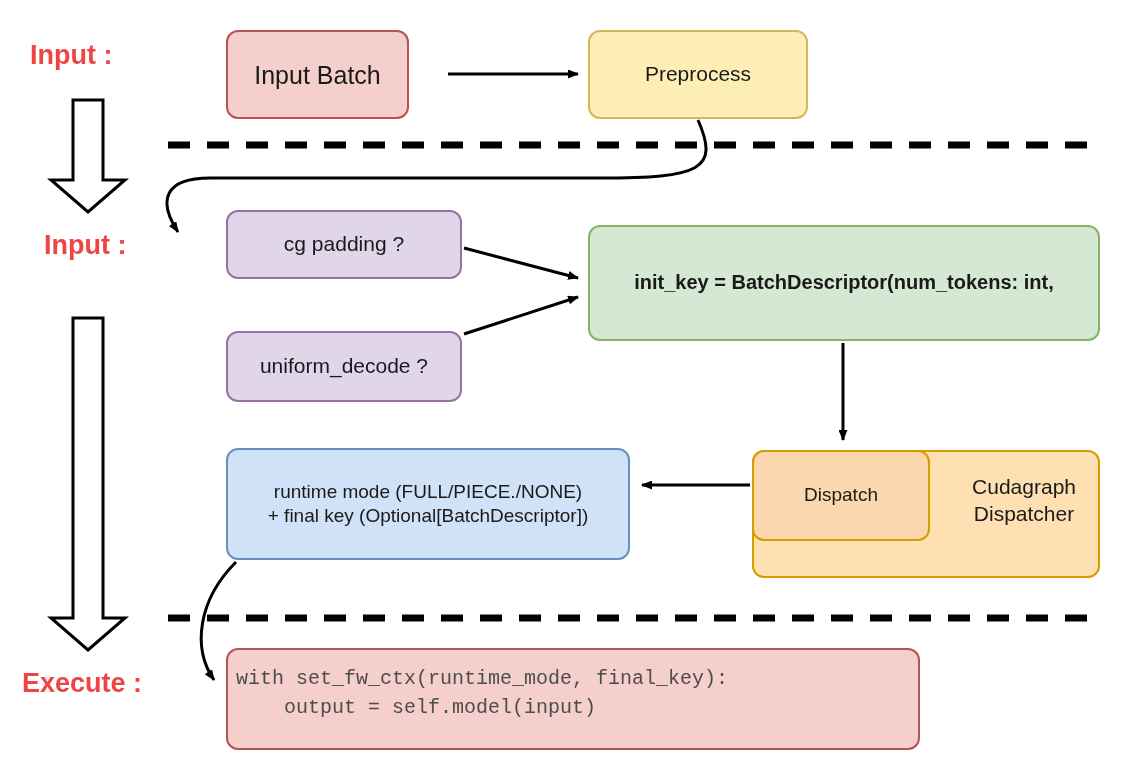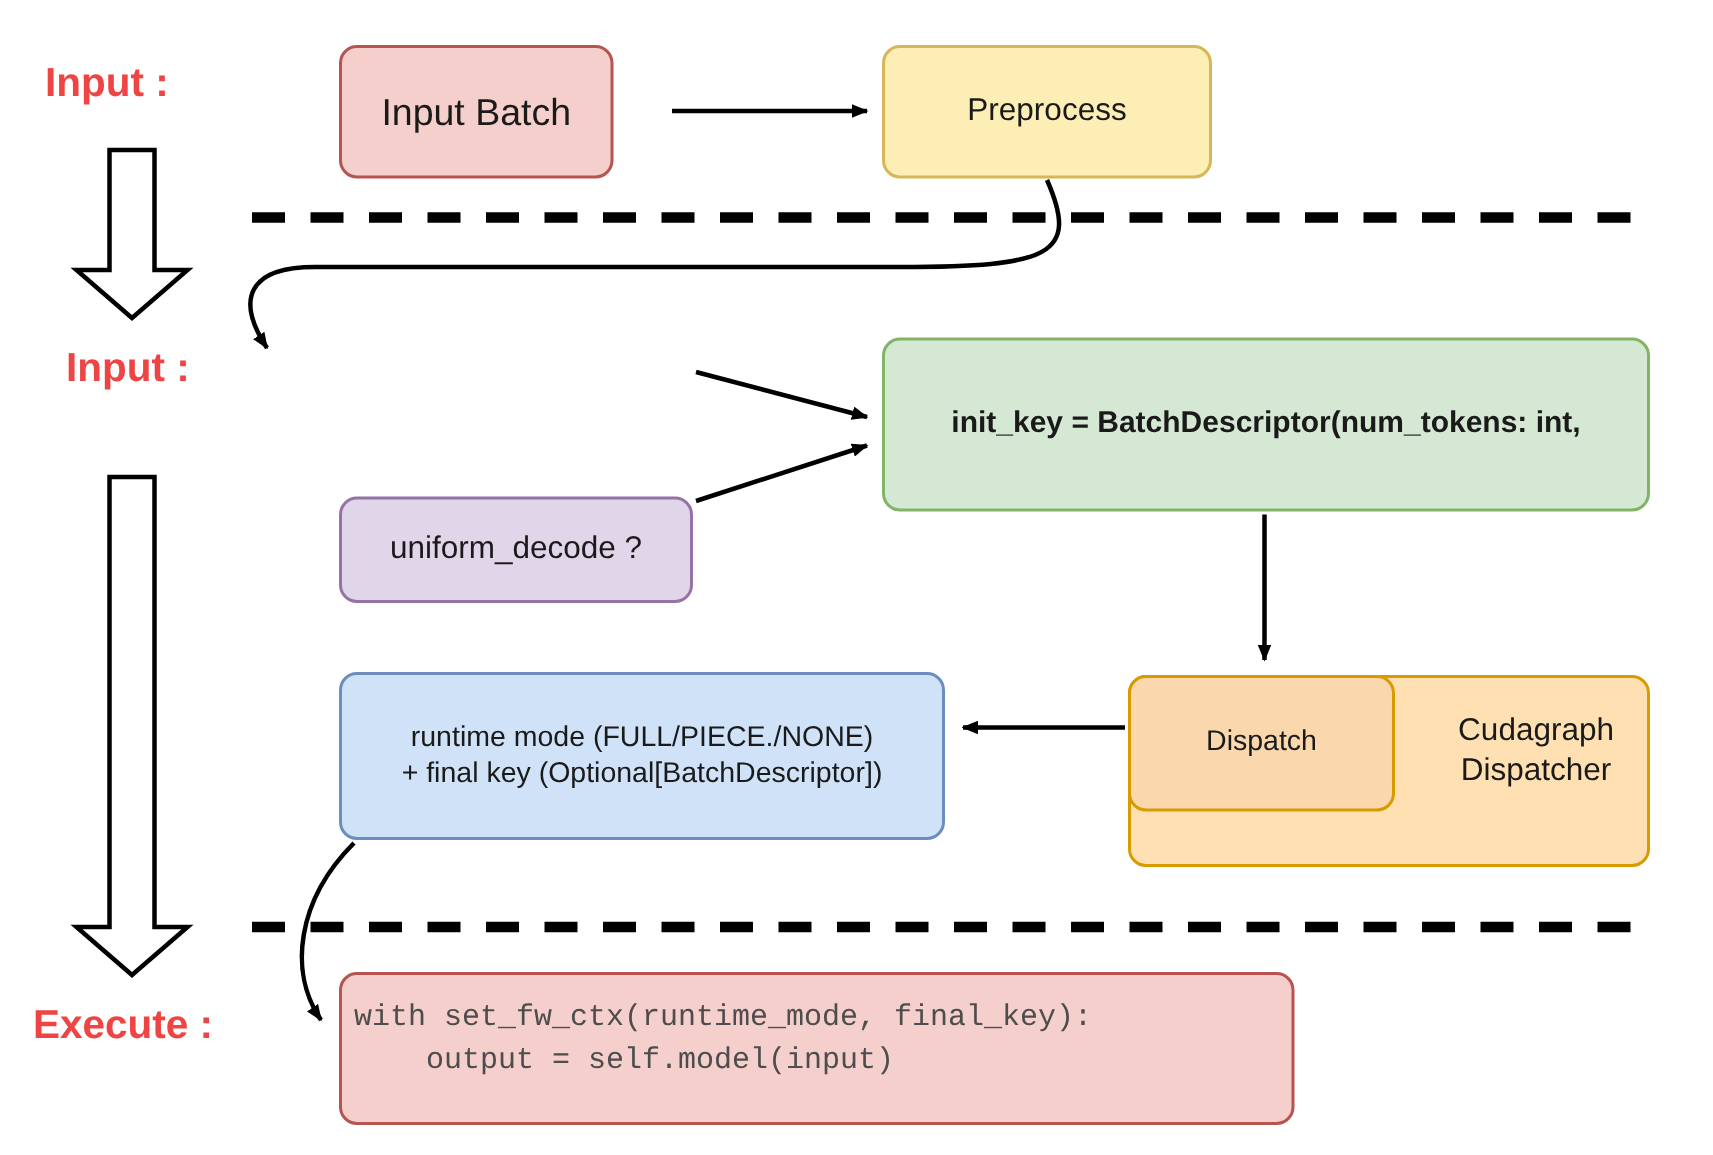--- a/index.html
+++ b/index.html
@@ -75,21 +75,21 @@
     left: 752px; top: 450px; width: 348px; height: 128px;
     background: #ffe0b2; border-color: #d79b00; font-size: 21px;
     justify-content: flex-end; align-items: flex-start;
     padding: 22px 22px 0 0;
   }
   .node-dispatch {
     left: 752px; top: 450px; width: 178px; height: 91px;
     background: #fad7ac; border-color: #d79b00; font-size: 19px;
   }
   .node-code {
-    left: 226px; top: 648px; width: 637px; height: 102px;
+    left: 226px; top: 648px; width: 694px; height: 102px;
     background: #f5cfcc; border-color: #b85450;
     font-family: "Liberation Mono", monospace;
     font-size: 20px;
     color: #4d4d4d;
     display: block;
     text-align: left;
     padding: 14px 0 0 8px;
     white-space: pre;
     line-height: 1.45;
   }
@@ -161,20 +161,23 @@
   <div class="stage-label label-exec">Execute :</div>
 
   <div class="node node-input-batch">
     <span>Input Batch</span>
   </div>
 
   <div class="node node-preprocess">
     <span>Preprocess</span>
   </div>
 
+  <div class="node node-cg-padding">
+    <span>cg padding ?</span>
+  </div>
 
   <div class="node node-uniform-decode">
     <span>uniform_decode ?</span>
   </div>
 
   <div class="node node-init-key">
     <span>
       <span>init_key = BatchDescriptor(num_tokens: int,</span><br>
     </span>
   </div>

